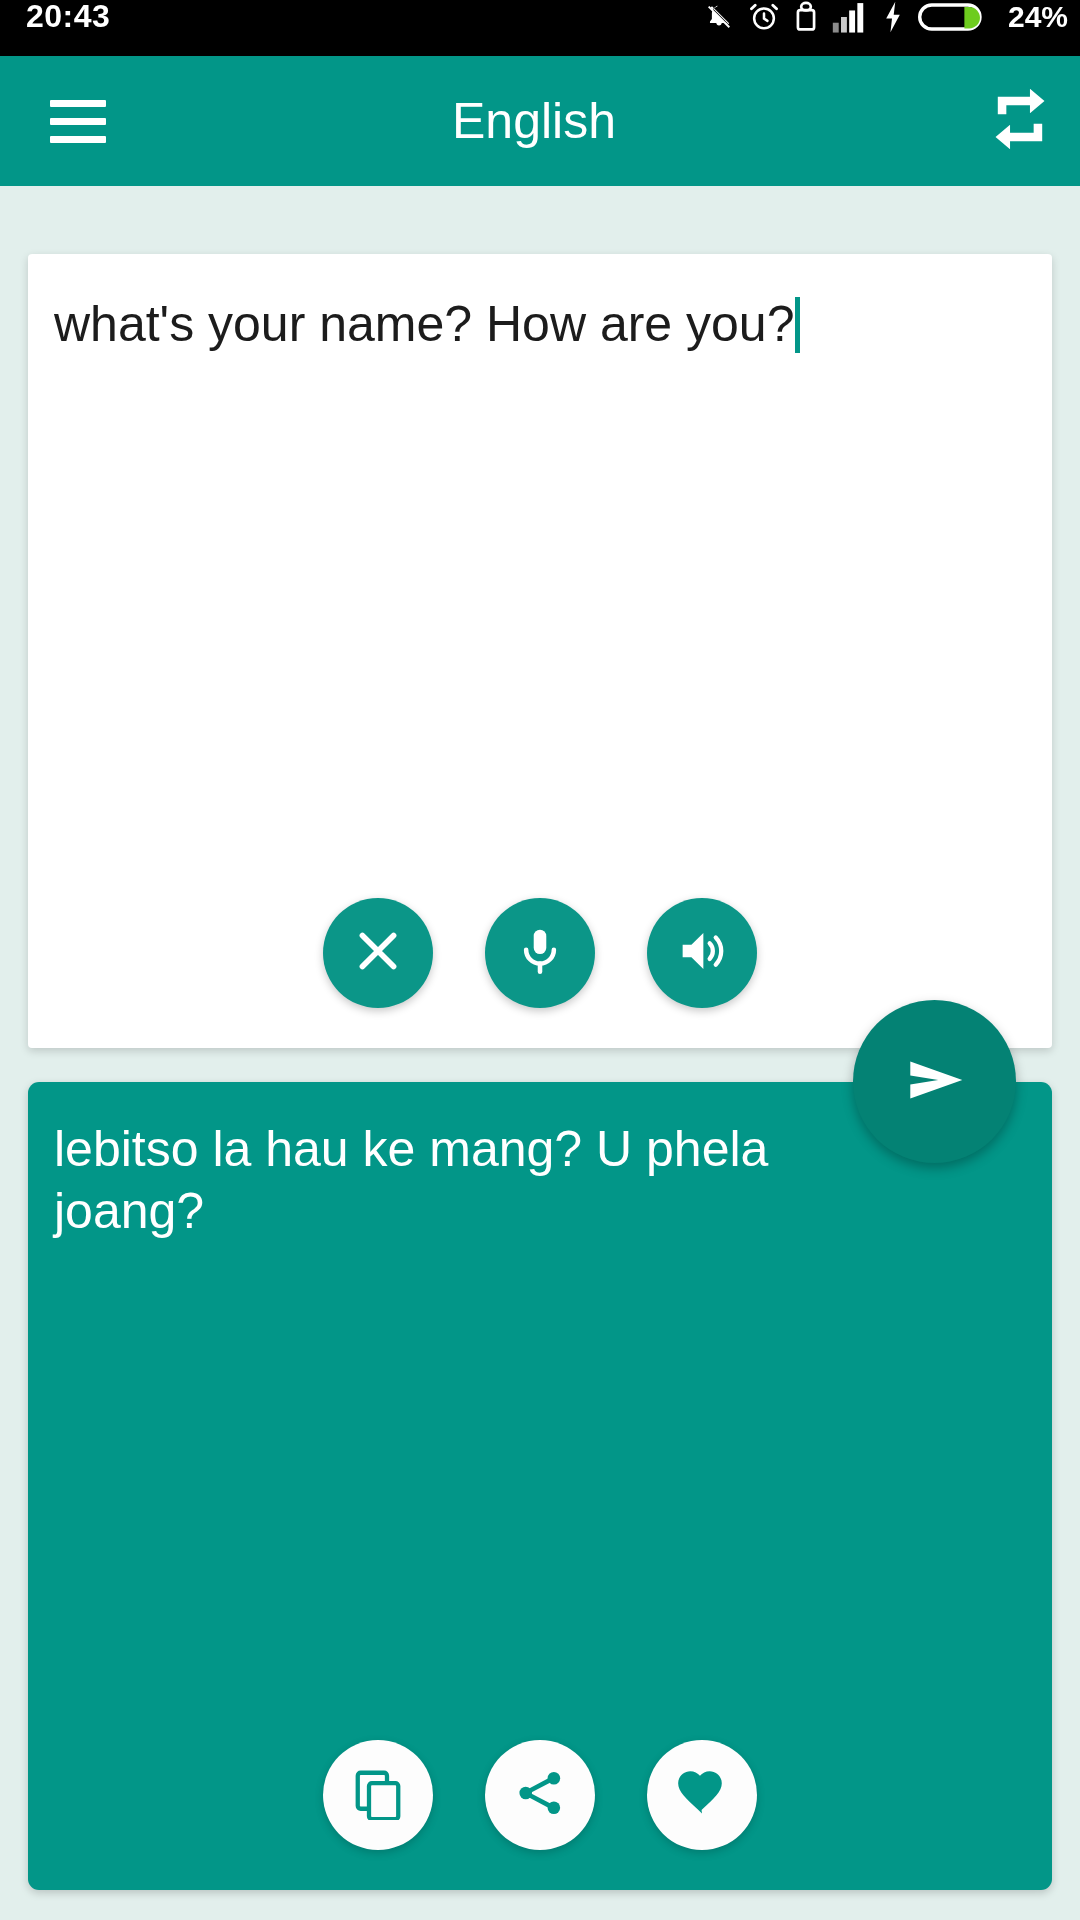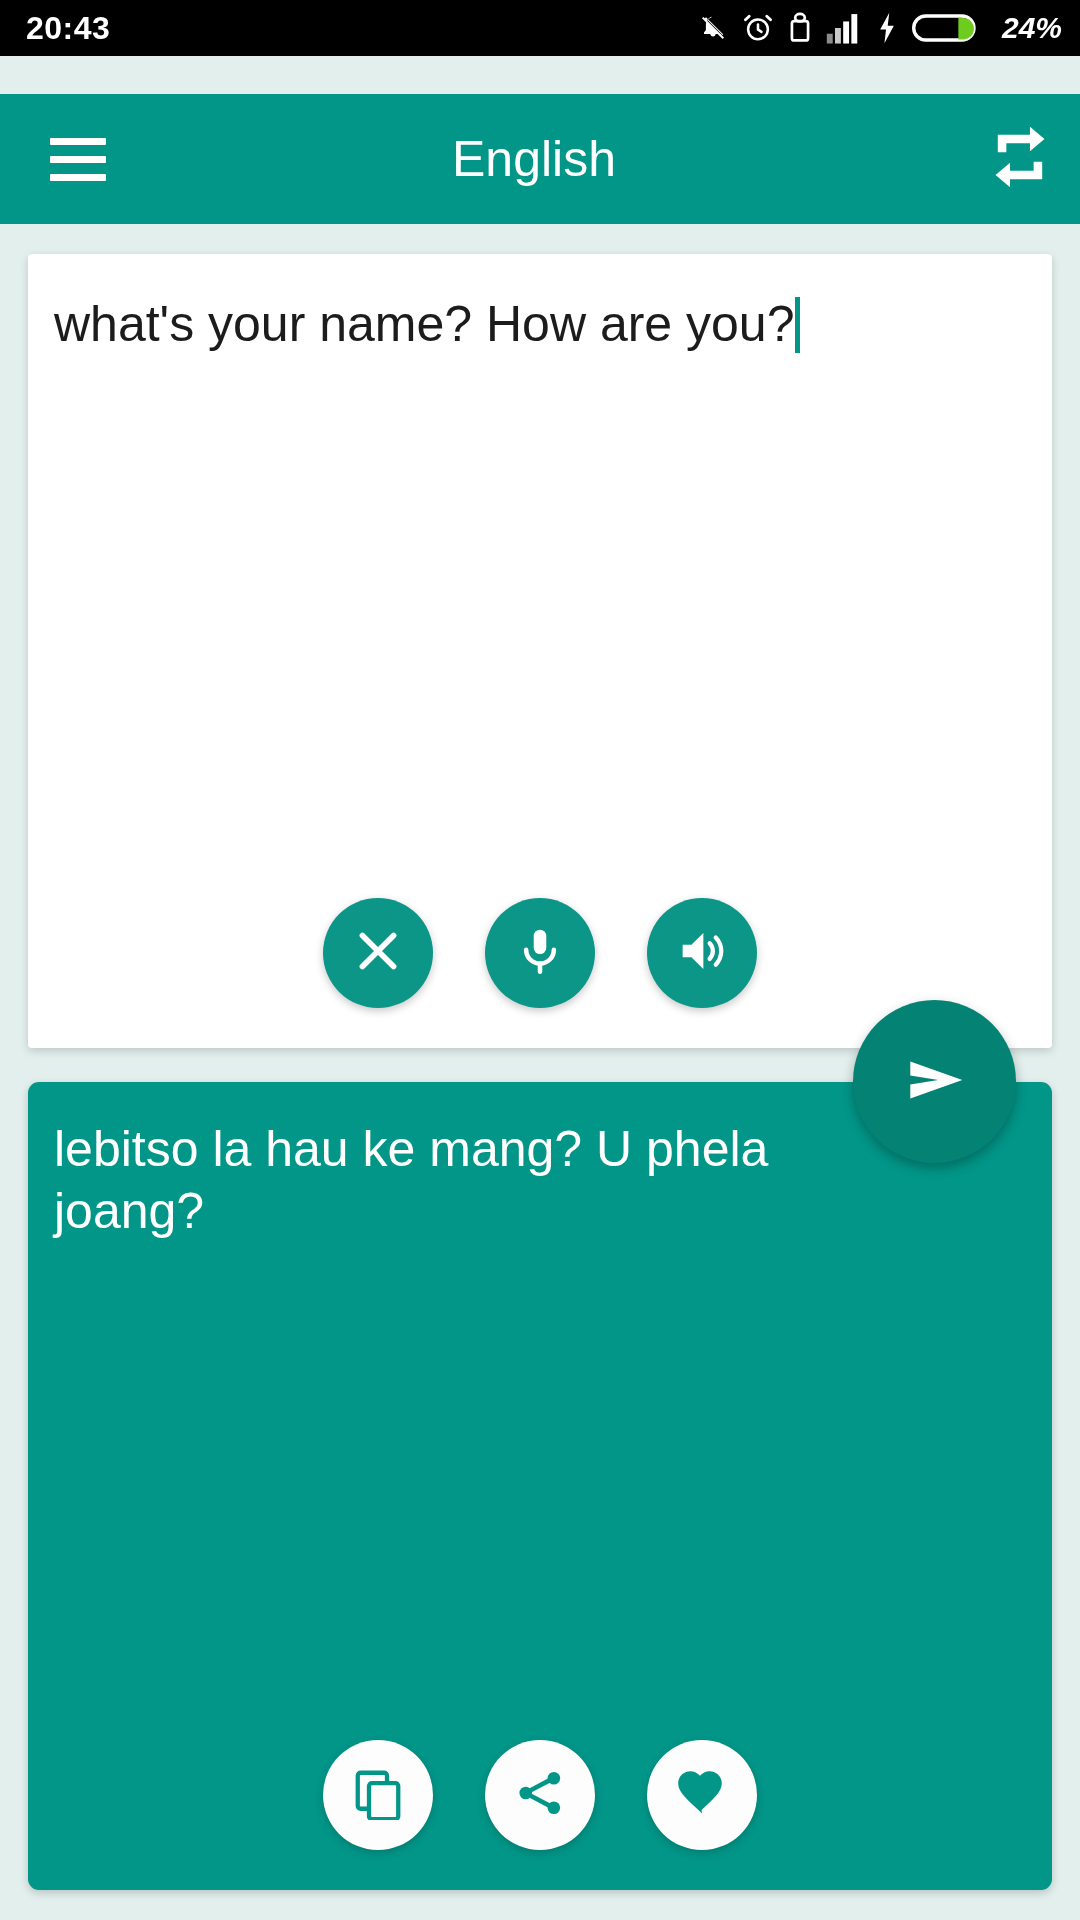--- a/index.html
+++ b/index.html
@@ -9,41 +9,41 @@
     font-family:"Liberation Sans", sans-serif;
     overflow:hidden;
   }
   #screen { position:relative; width:1080px; height:1920px; background:#e2efec; }
 
   
   .statusbar {
     position:absolute; top:0; left:0;
     width:1080px; height:56px;
     background:#000;
-    display:flex; align-items:center;
-    padding:0 18px 0 26px;
+    display:flex; align-items:flex-start;
+    padding:0 12px 0 26px;
   }
   .status-time {
     color:#fff; font-size:32px; font-weight:bold;
     letter-spacing:0.5px; line-height:1;
   }
   .status-spacer { flex:1; }
   .status-icons { display:flex; align-items:center; gap:14px; }
   .status-icons svg { display:block; }
   .battery-pct {
     color:#fff; font-size:30px; font-weight:bold;
-    margin-left:8px; line-height:1;font-style:italic;
+    margin-left:8px; line-height:1;
   }
 
   
   .appbar {
     position:absolute; top:56px; left:0;
     width:1080px; height:130px;
     background:#029688;
-    display:flex; align-items:center;margin-top:38px;
+    display:flex; align-items:center;
   }
   .menu-btn {
     width:120px; display:flex; flex-direction:column;
     align-items:center; justify-content:center; gap:11px;
     margin-left:18px;
   }
   .menu-btn span {
     display:block; width:56px; height:7px;
     background:#fff; border-radius:1px;
   }

